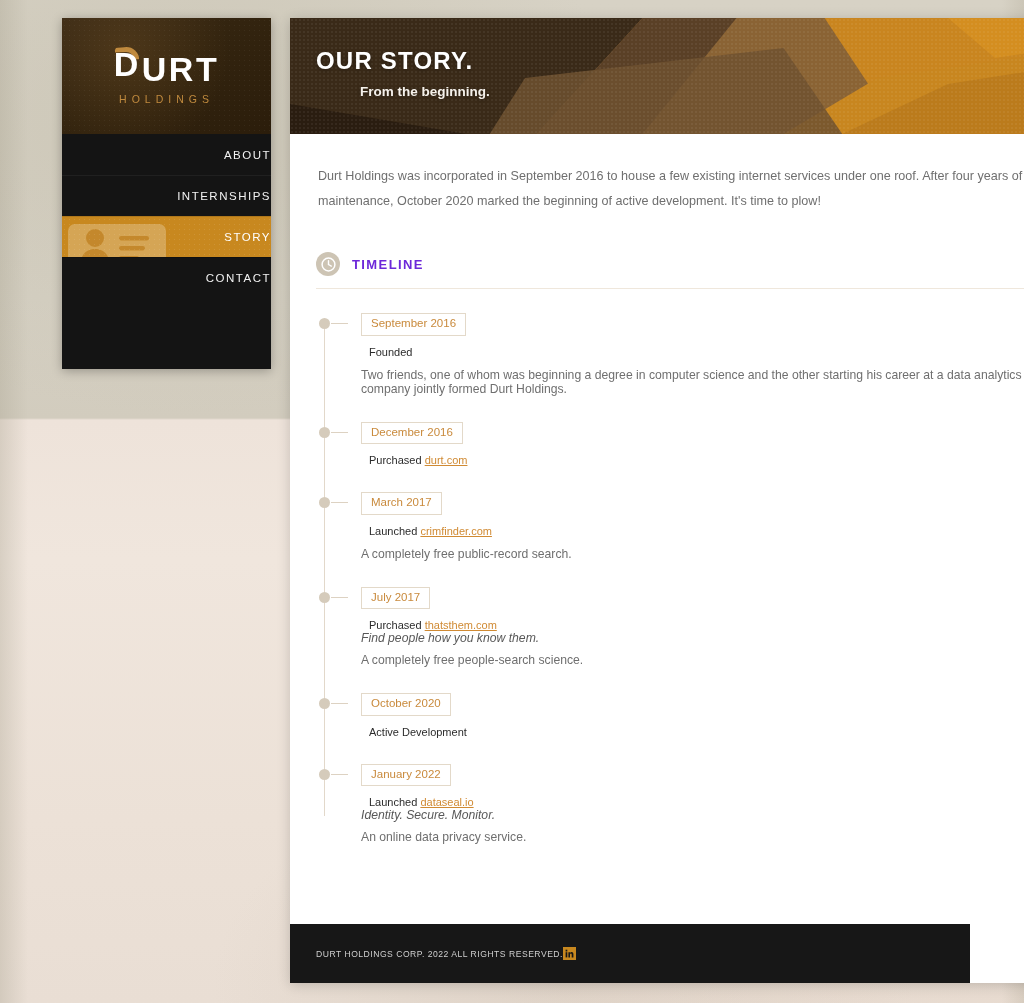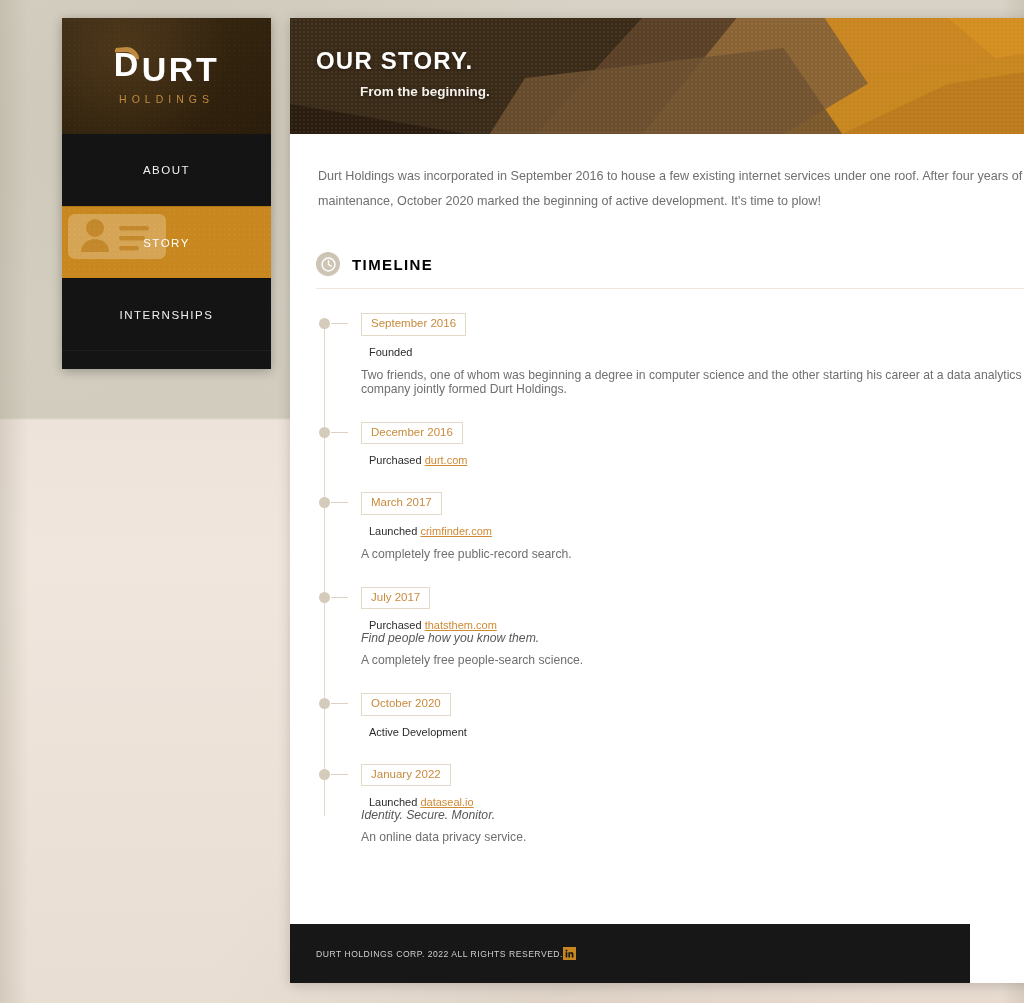--- a/index.html
+++ b/index.html
@@ -112,24 +112,24 @@
     margin-top: 7px;
     color: #c08a3e;
     font-size: 10.5px;
     letter-spacing: 5px;
     z-index: 2;
   }
 
   .nav { position: relative; }
   .nav-item {
     position: relative;
-    height: 72px;
+    height: 41px;
     display: flex;
     align-items: center;
-    justify-content: center;
+    justify-content: flex-end;
     color: #f2f2f2;
     font-size: 11.5px;
     letter-spacing: 1.5px;
     background: #141414;
     overflow: hidden;
     cursor: pointer;
   }
   .nav-item + .nav-item { border-top: 1px solid rgba(255,255,255,.055); }
   .nav-item .nav-label { position: relative; z-index: 3; }
   .nav-item.active {
@@ -218,22 +218,22 @@
     border-bottom: 1px solid #efe7dc;
   }
   .clock-badge {
     width: 24px; height: 24px;
     border-radius: 50%;
     background: #cdc4b4;
     display: flex; align-items: center; justify-content: center;
     flex: 0 0 auto;
   }
   .section-title {
-    color: #000000;
-    font-size: 15px;
+    color: #6d28d9;
+    font-size: 13px;
     font-weight: bold;
     letter-spacing: 1.4px;
   }
 
   .timeline {
     position: relative;
     margin-top: 24px;
     padding-left: 22px;
   }
   .timeline-rail {
@@ -330,38 +330,38 @@
       </span>
       <span>URT</span>
     </div>
     <div class="brand-sub">HOLDINGS</div>
   </div>
 
   <div class="nav">
 
     <div class="nav-item">
       <span class="nav-label">ABOUT</span>
+    </div>
+
+    <div class="nav-item">
+      <span class="nav-label">INTERNSHIPS</span>
     </div>
 
     <div class="nav-item active">
       <span class="nav-icon-card">
         <svg viewBox="0 0 98 45" width="98" height="45" aria-hidden="true">
           <rect x="0" y="0" width="98" height="45" rx="7" fill="#e8cfa0"></rect>
           <circle cx="27" cy="14" r="9" fill="#c08a3e"></circle>
           <path d="M13 38c0-8 6.5-13 14-13s14 5 14 13z" fill="#c08a3e"></path>
           <rect x="51" y="12" width="30" height="4.5" rx="2.2" fill="#c08a3e"></rect>
           <rect x="51" y="22" width="26" height="4.5" rx="2.2" fill="#c08a3e"></rect>
           <rect x="51" y="32" width="20" height="4.5" rx="2.2" fill="#c08a3e"></rect>
         </svg>
       </span>
       <span class="nav-label">STORY</span>
-    </div>
-
-    <div class="nav-item">
-      <span class="nav-label">INTERNSHIPS</span>
     </div>
 
     <div class="nav-item">
       <span class="nav-label">CONTACT</span>
     </div>
 
   </div>
 </div>
 
 <div class="card">

